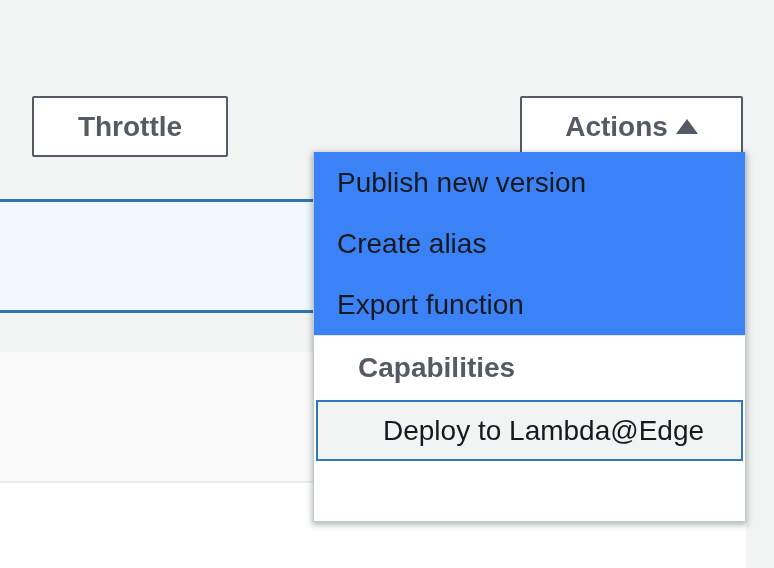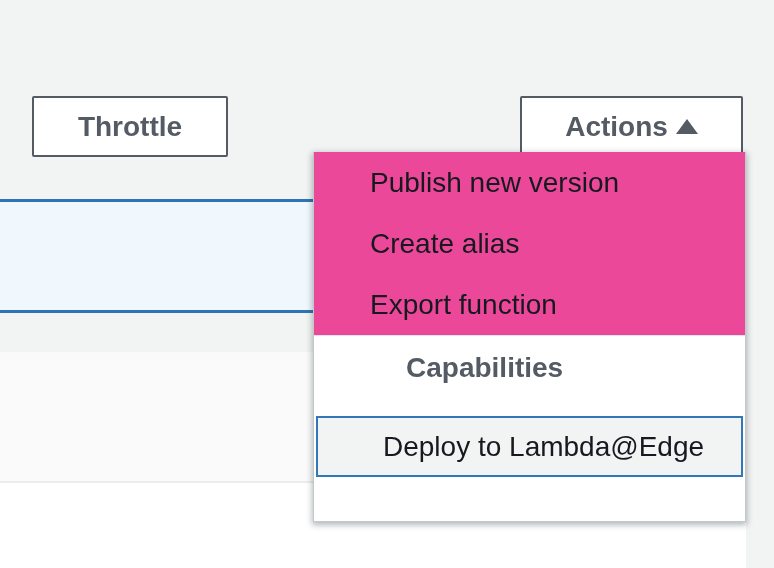--- a/index.html
+++ b/index.html
@@ -77,46 +77,45 @@
     border-top: none;
     box-shadow: 0 2px 6px 1px rgba(0, 28, 36, 0.30);
     display: flex;
     flex-direction: column;
   }
   .menu-item {
     box-sizing: border-box;
     height: 61px;
     display: flex;
     align-items: center;
-    padding-left: 56px;
+    padding-left: 23px;
     font-size: 28px;
     color: #16191f;
     cursor: pointer;
-    background: #ec4899;
+    background: #3b82f6;
   }
   .menu-divider {
     height: 0px;
     border-top: 1px solid #e4e7e7;
   }
   .menu-group-header {
     box-sizing: border-box;
     height: 64px;
     display: flex;
     align-items: center;
     padding-left: 44px;
     font-size: 28px;
     font-weight: 700;
     color: #545b64;
     background: #ffffff;
-    margin-left: 48px;
   }
   .menu-item.highlighted {
     background: #f2f3f3;
     border: 2px solid #3177b9;
-    margin: 16px 2px;
+    margin: 0 2px;
     padding-left: 65px;
     height: 61px;
   }
 </style>
 </head>
 <body>
 
 <div class="stage">
 
   <div class="selected-row"></div>

